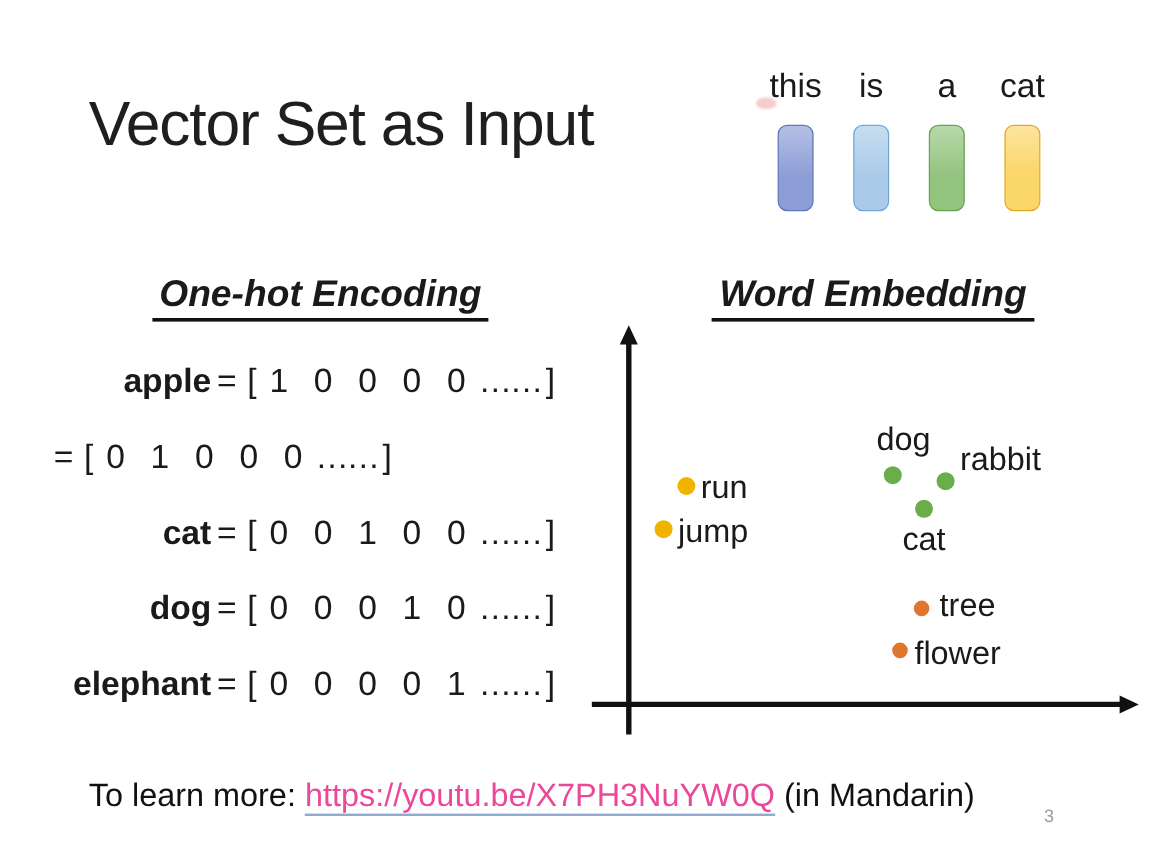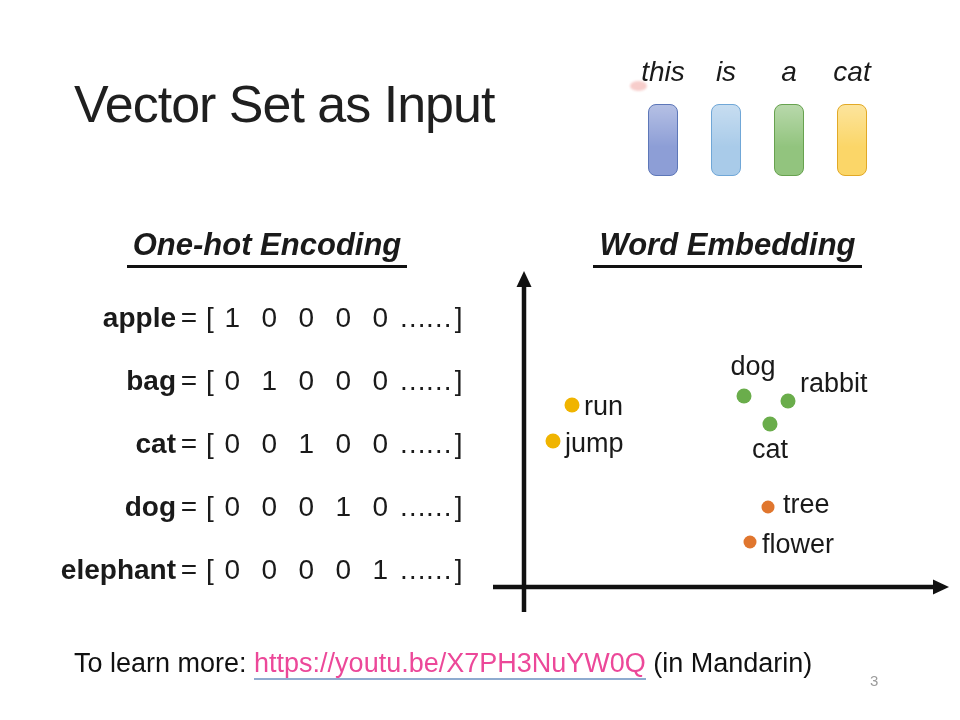--- a/index.html
+++ b/index.html
@@ -19,21 +19,21 @@
     margin: 0;
     font-size: 52px; font-weight: 300; letter-spacing: -1px;
     color: #1f1f1f; white-space: nowrap;
   }
 
   
   .token-strip {
     position: absolute; left: 648px; top: 56px;
     display: flex; gap: 33px;
   }
-  .token-col { position: relative; width: 30px; padding-top: 48px; font-style: italic; }
+  .token-col { position: relative; width: 30px; padding-top: 48px; }
   .token-word {
     position: absolute; top: 0; left: 50%; transform: translateX(-50%);
     font-size: 28px; color: #1a1a1a; white-space: nowrap;
   }
   .token-bar {
     width: 30px; height: 72px;
     border: 1.5px solid; border-radius: 8px;
     box-sizing: border-box;
   }
   .stray-mark {
@@ -123,21 +123,20 @@
         <span class="oh-open">[</span>
         <span class="oh-val">1</span>
         <span class="oh-val">0</span>
         <span class="oh-val">0</span>
         <span class="oh-val">0</span>
         <span class="oh-val">0</span>
         <span class="oh-ellipsis">……</span>
         <span class="oh-close">]</span>
       </div>
       <div class="oh-row">
-        <span class="oh-word">bag</span>
         <span class="oh-eq">=</span>
         <span class="oh-open">[</span>
         <span class="oh-val">0</span>
         <span class="oh-val">1</span>
         <span class="oh-val">0</span>
         <span class="oh-val">0</span>
         <span class="oh-val">0</span>
         <span class="oh-ellipsis">……</span>
         <span class="oh-close">]</span>
       </div>

